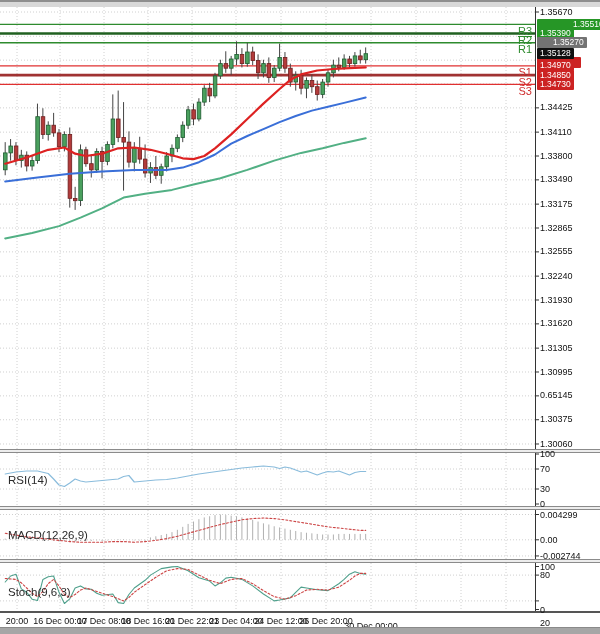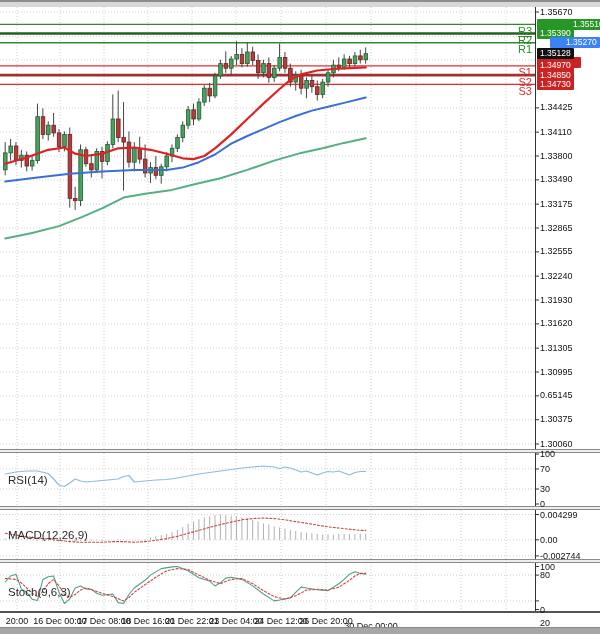--- a/index.html
+++ b/index.html
@@ -381,21 +381,21 @@
       <div class="abs tick-label" style="left: 540px; top: 605.5px;">0</div>
       <div class="abs lvl-label" style="left: 492px; top: 25.8px; color: rgb(46, 139, 46); text-decoration: underline;">R3</div>
       <div class="abs lvl-label" style="left: 492px; top: 35.1px; color: rgb(46, 139, 46);">R2</div>
       <div class="abs lvl-label" style="left: 492px; top: 44.3px; color: rgb(46, 139, 46);">R1</div>
       <div class="abs lvl-label" style="left: 492px; top: 67.4px; color: rgb(208, 48, 48);">S1</div>
       <div class="abs lvl-label" style="left: 492px; top: 76.6px; color: rgb(208, 48, 48);">S2</div>
       <div class="abs lvl-label" style="left: 492px; top: 85.9px; color: rgb(208, 48, 48);">S3</div>
       <div class="abs badge" style="left: 537px; top: 56.7px; background: rgb(204, 34, 34); width: 38px;"></div>
       <div class="abs badge" style="left: 537px; top: 18.8px; background: rgb(38, 150, 38); padding-left: 36px;">1.35510</div>
       <div class="abs badge" style="left: 537px; top: 28.1px; background: rgb(38, 150, 38);">1.35390</div>
-      <div class="abs badge" style="left: 550px; top: 37.3px; background: #3b82f6; padding-left: 16px;">1.35270</div>
+      <div class="abs badge" style="left: 537px; top: 37.3px; background: #737373; padding-left: 16px;">1.35270</div>
       <div class="abs badge" style="left: 537px; top: 60.4px; background: rgb(204, 34, 34);">1.34970</div>
       <div class="abs badge" style="left: 537px; top: 69.6px; background: rgb(204, 34, 34);">1.34850</div>
       <div class="abs badge" style="left: 537px; top: 78.9px; background: rgb(204, 34, 34);">1.34730</div>
       <div class="abs badge" style="left: 537px; top: 48.2px; background: rgb(17, 17, 17);">1.35128</div>
     </div>
 
   <div id="time-axis" class="abs" style="left:0;top:613px;width:600px;height:14px">
       <div class="abs time-label" style="left: 17px; top: 3px;">20:00</div>
       <div class="abs time-label" style="left: 60px; top: 3px;">16 Dec 00:00</div>
       <div class="abs time-label" style="left: 104px; top: 3px;">17 Dec 08:00</div>

